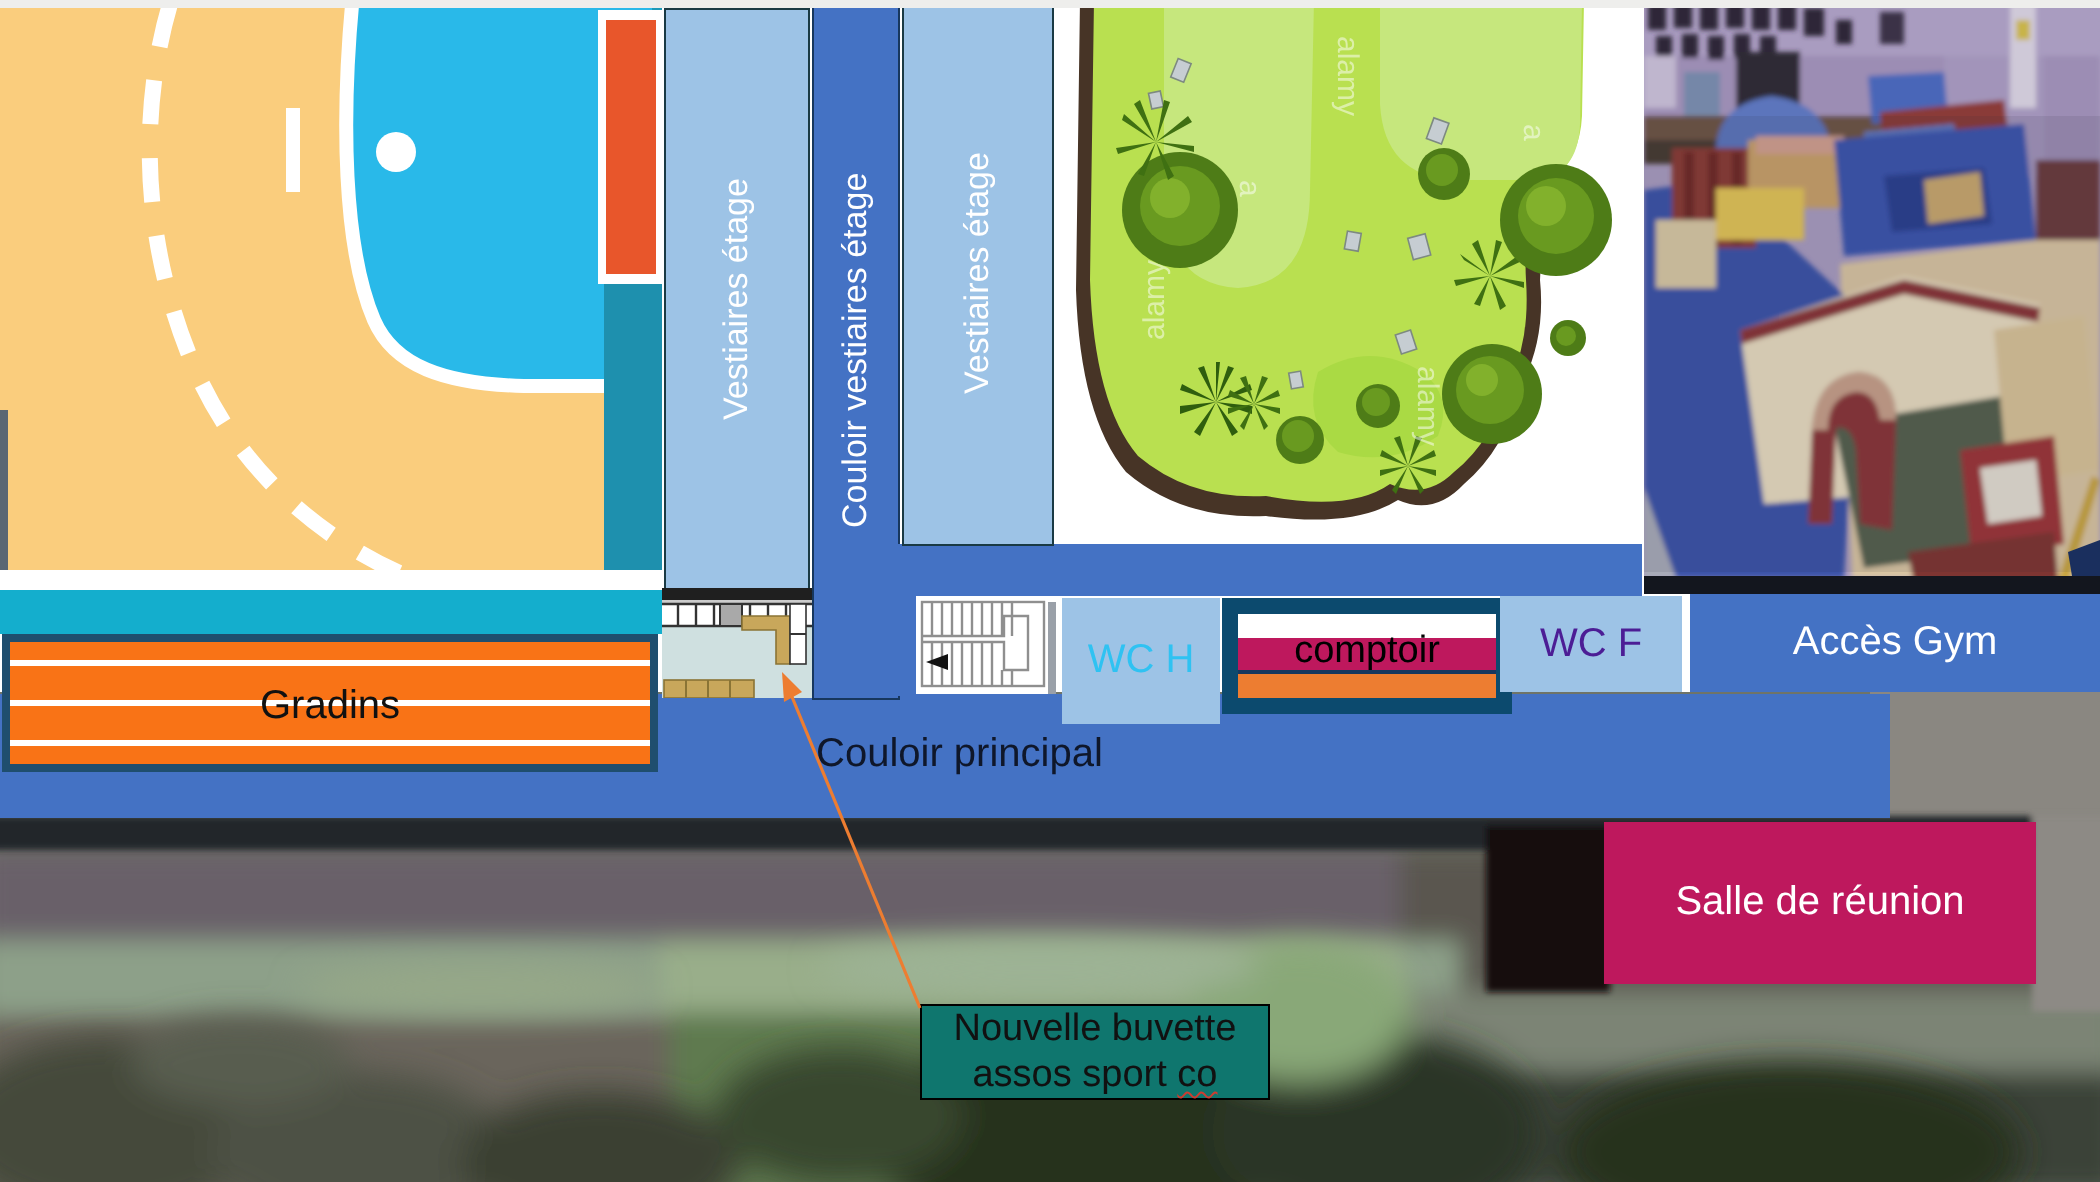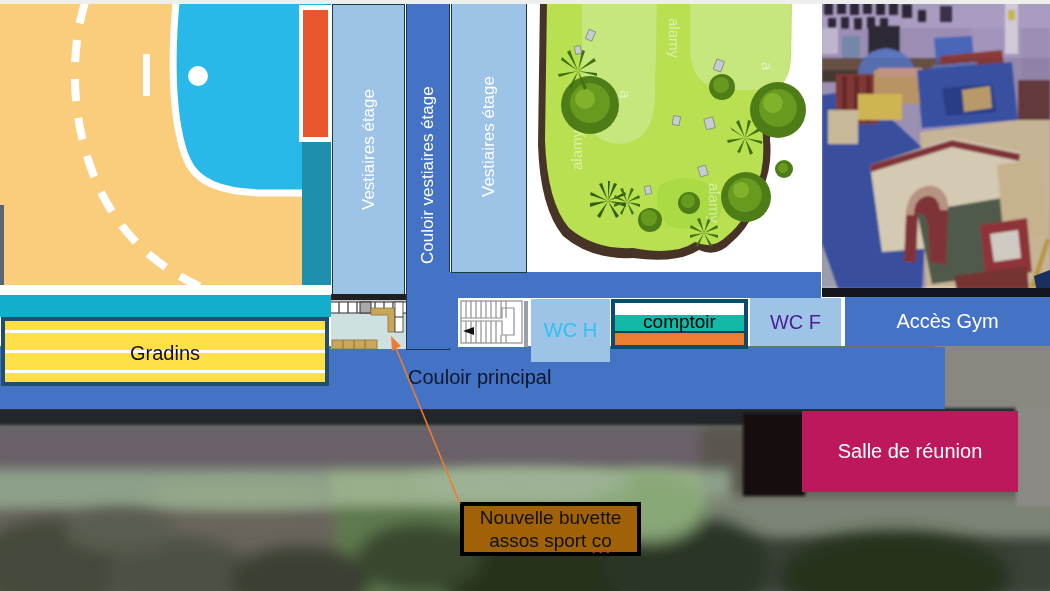--- a/index.html
+++ b/index.html
@@ -267,21 +267,21 @@
   <rect x="326" y="0" width="5" height="140" fill="#1e9ab8"></rect>
 
   <rect x="299" y="5" width="32" height="137" fill="#ffffff"></rect>
   <rect x="303" y="10" width="25" height="127" fill="#e8562b"></rect>
 
   <rect x="0" y="285" width="331" height="10" fill="#ffffff"></rect>
 
   <rect x="0" y="295" width="331" height="22" fill="#14aecd"></rect>
 </svg>
 
-<div class="abs" style="left:1px;top:317px;width:320px;height:61px;background:#fde047;border:4px solid #1f4e6e;">
+<div class="abs" style="left:1px;top:317px;width:320px;height:61px;background:#f97316;border:4px solid #1f4e6e;">
 
   <div class="abs" style="left:0;top:9px;width:100%;height:3px;background:#fff"></div>
   <div class="abs" style="left:0;top:29px;width:100%;height:3px;background:#fff"></div>
   <div class="abs" style="left:0;top:49px;width:100%;height:3px;background:#fff"></div>
 
   <div class="abs" style="left:0;top:21px;width:100%;text-align:center;font-size:20px;color:#111">Gradins</div>
 </div>
 
 <svg class="abs" style="left:331px;top:294px" width="75" height="55" viewBox="0 0 75 55">
   <rect x="0" y="0" width="75" height="55" fill="#cfe0e0"></rect>
@@ -333,34 +333,34 @@
       <line x1="33" y1="22" x2="33" y2="44"></line>
     <line x1="38" y1="22" x2="38" y2="44"></line>
       <line x1="43" y1="36" x2="43" y2="44"></line>
     <line x1="48" y1="36" x2="48" y2="44"></line>
   </g>
   <polygon points="5,32 16,28 16,36" fill="#111"></polygon>
 </svg>
 
 <div class="abs lb" style="left:531px;top:299px;width:79px;height:63px;display:flex;align-items:center;justify-content:center;color:#2fc2f2;font-size:20px">WC H</div>
 
-<div class="abs" style="left:611px;top:299px;width:129px;height:42px;background:#14b8a6;border:4px solid #0c4a6e">
+<div class="abs" style="left:611px;top:299px;width:129px;height:42px;background:#be185d;border:8px solid #0c4a6e">
   <div class="abs" style="left:0;top:0;width:100%;height:12px;background:#fff"></div>
   <div class="abs" style="left:0;top:28px;width:100%;height:2px;background:#17375e"></div>
   <div class="abs" style="left:0;top:30px;width:100%;height:12px;background:#ed7d31"></div>
 
   <div class="abs" style="left:0;top:8px;width:100%;text-align:center;font-size:19px;color:#000">comptoir</div>
 </div>
 
 <div class="abs lb" style="left:750px;top:298px;width:91px;height:48px;display:flex;align-items:center;justify-content:center;color:#4c1d95;font-size:20px">WC F</div>
 
 <div class="abs db" style="left:845px;top:297px;width:205px;height:49px;display:flex;align-items:center;justify-content:center;color:#ffffff;font-size:20px">Accès Gym</div>
 
 <div class="abs" style="left:802px;top:411px;width:216px;height:81px;background:#be185d;display:flex;align-items:center;justify-content:center;color:#fff;font-size:20px">Salle de réunion</div>
 
-<div class="abs" style="left:460px;top:502px;width:173px;height:46px;background:#a16207;border:4px solid #000000;text-align:center;font-size:19px;color:#111;line-height:23px">Nouvelle buvette<br>assos sport <span style="text-decoration:underline wavy #d03b2f;text-decoration-thickness:1px;text-underline-offset:2px">co</span></div>
+<div class="abs" style="left:460px;top:502px;width:173px;height:46px;background:#0f766e;border:1px solid #000000;text-align:center;font-size:19px;color:#111;line-height:23px">Nouvelle buvette<br>assos sport <span style="text-decoration:underline wavy #d03b2f;text-decoration-thickness:1px;text-underline-offset:2px">co</span></div>
 
 <div class="abs" style="left:0;top:0;width:1050px;height:4px;background:#eeeeec"></div>
 
 <svg class="abs" style="left:380px;top:330px;pointer-events:none" width="90" height="180" viewBox="0 0 90 180">
   <line x1="80" y1="174" x2="15" y2="16" stroke="#ed7d31" stroke-width="1.6"></line>
   <polygon points="11,6 21,16 12,21" fill="#ed7d31"></polygon>
 </svg>
 
 </body></html>

